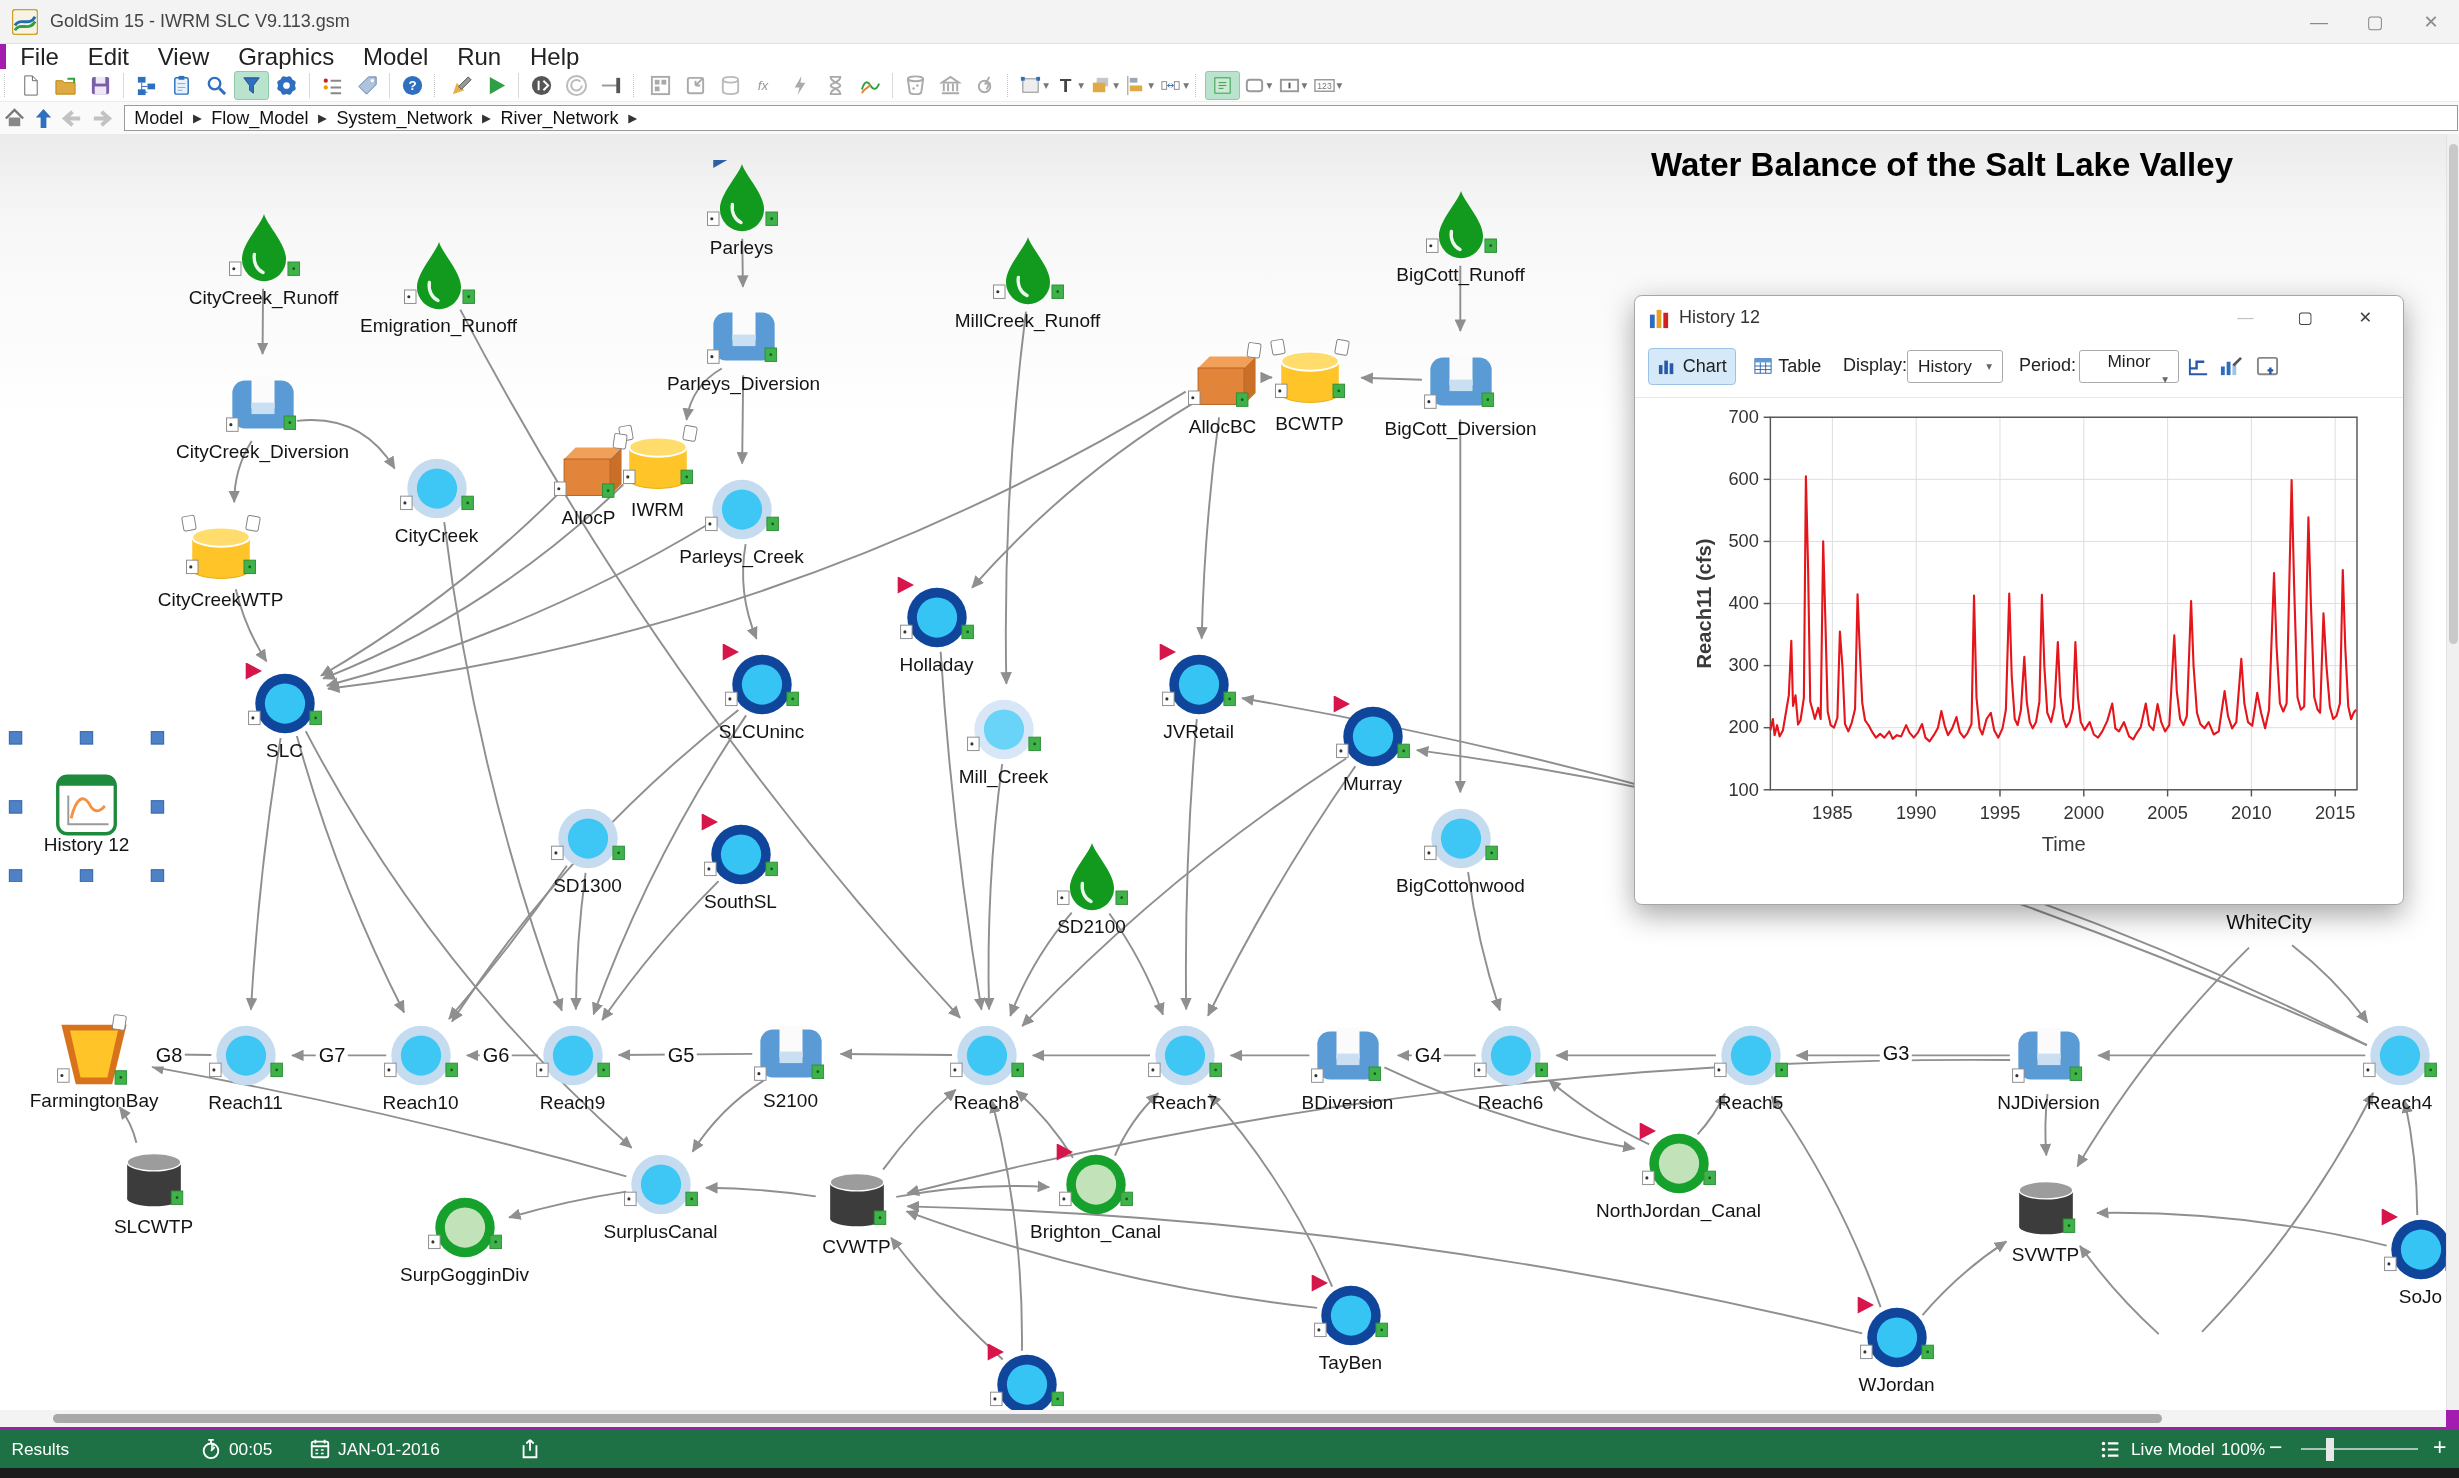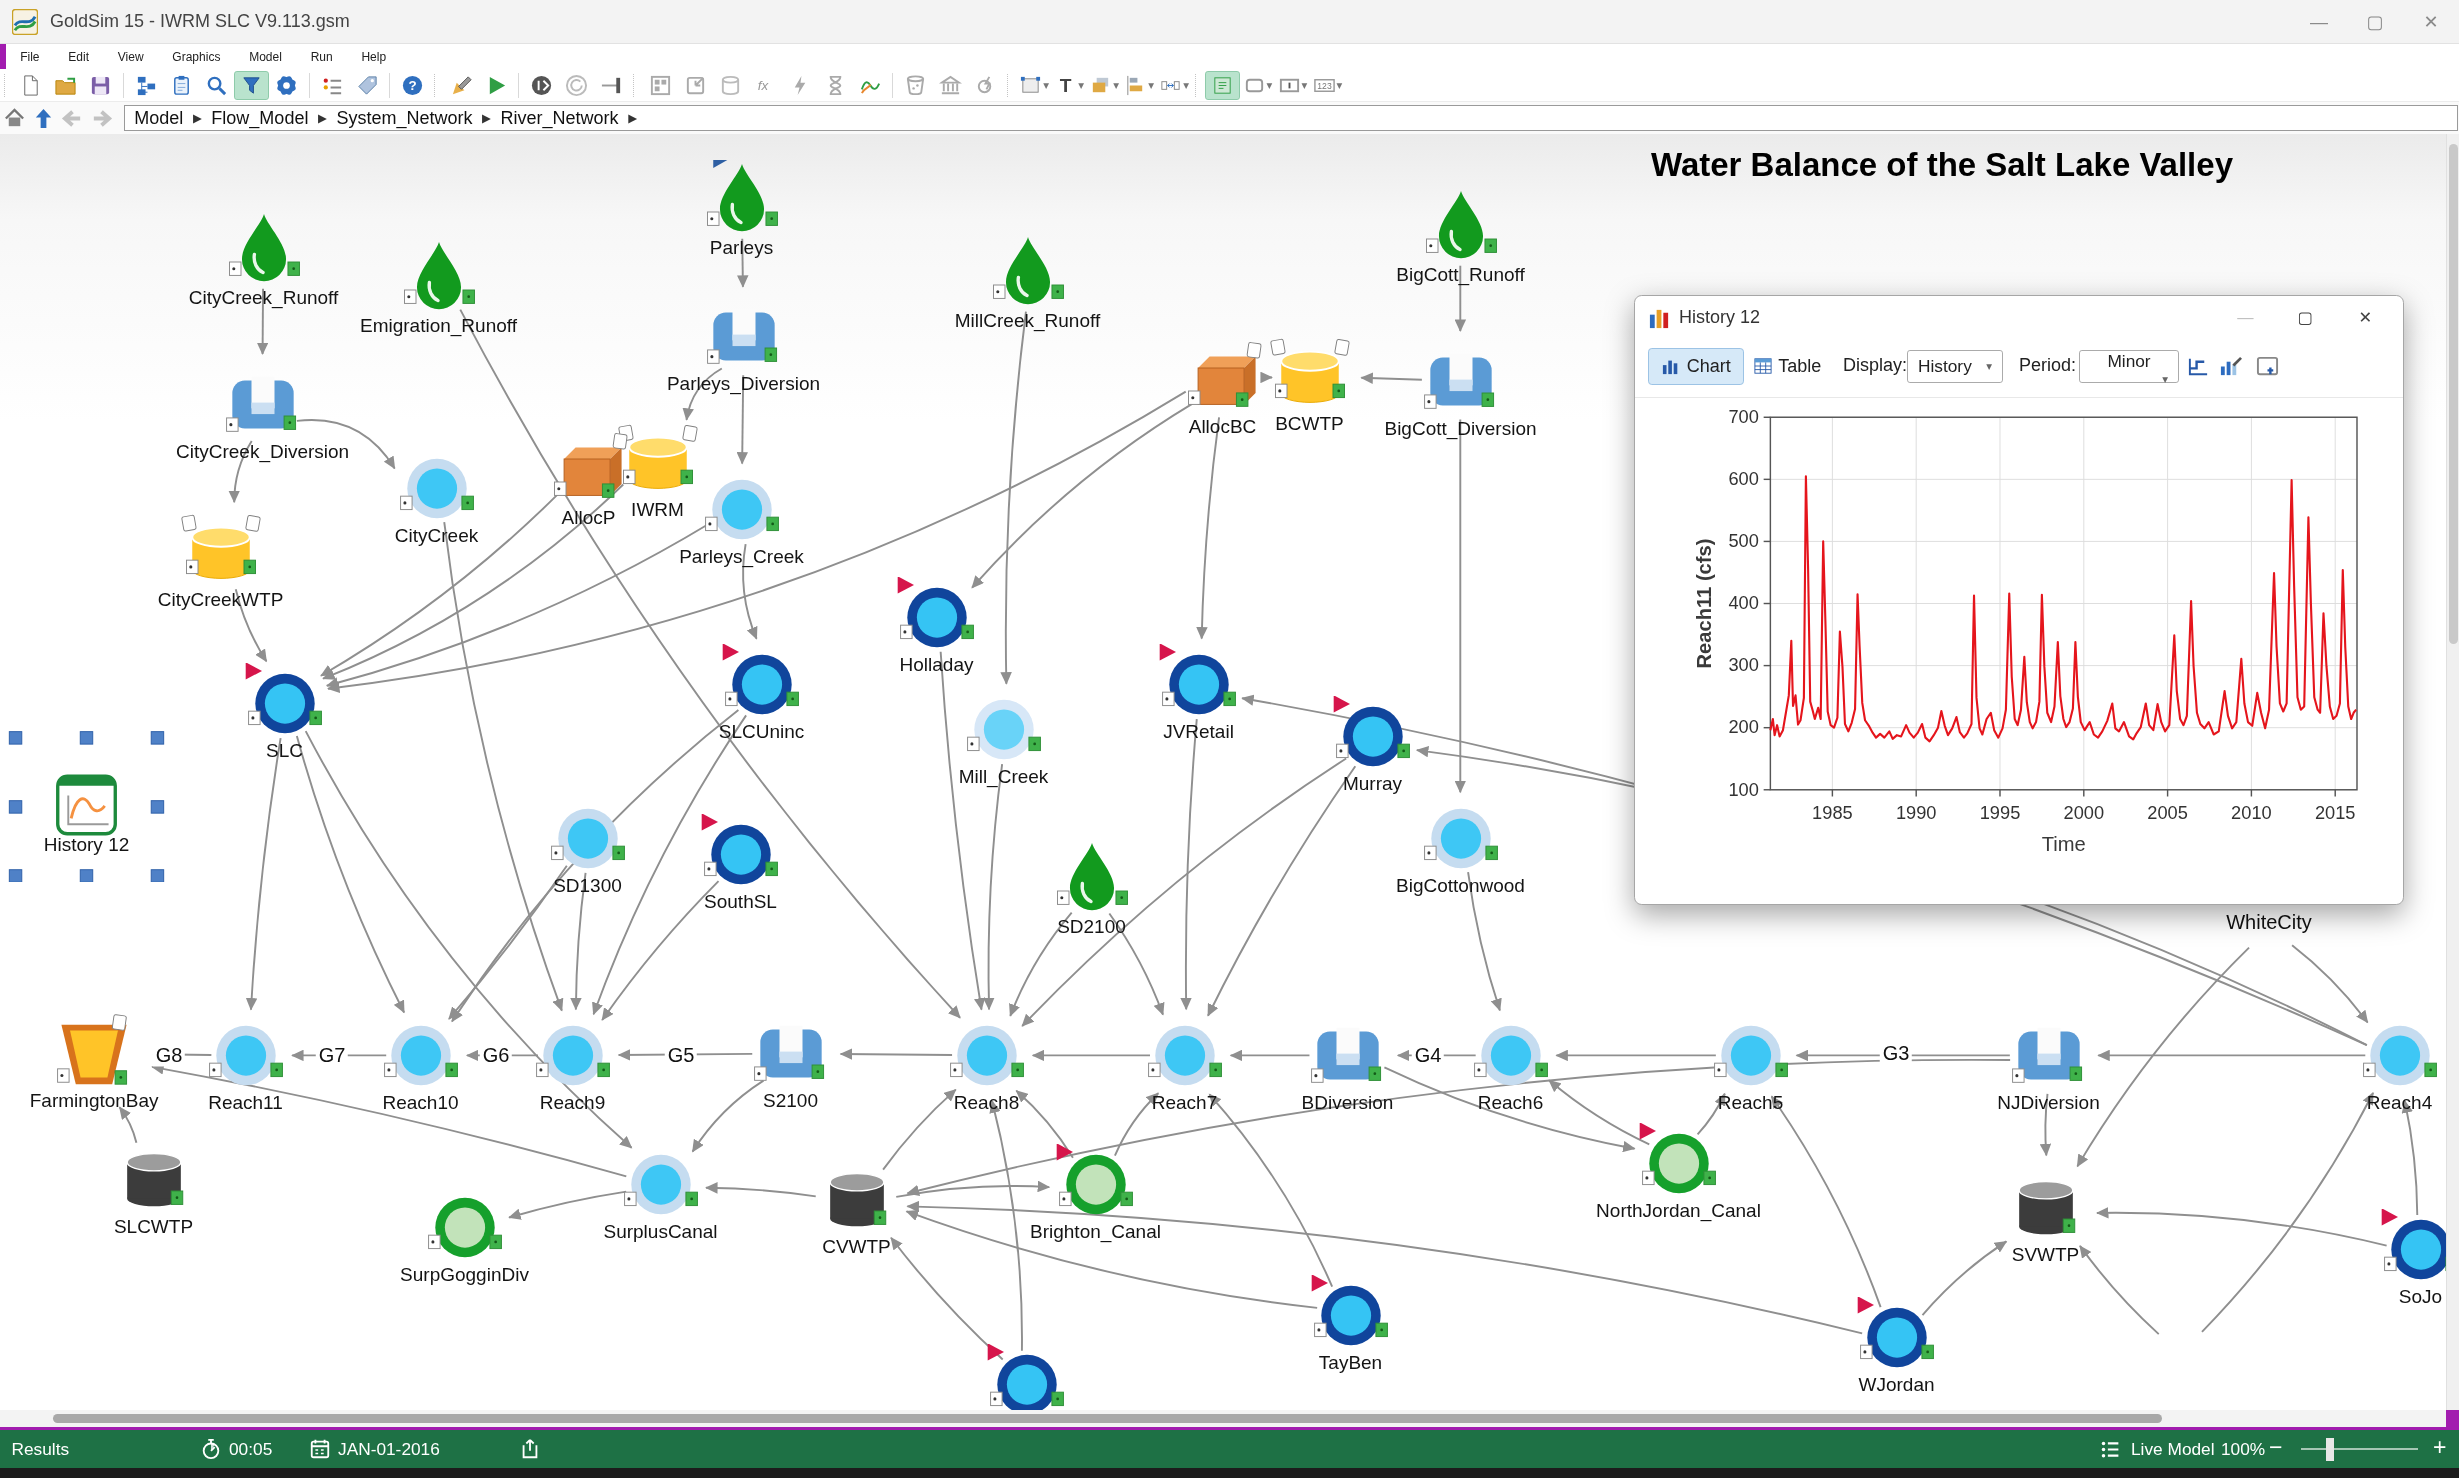--- a/index.html
+++ b/index.html
@@ -8,21 +8,21 @@
 
   
   .titlebar{position:absolute;left:0;top:0;width:2459px;height:44px;background:#f3f3f3;border-bottom:1px solid #e2e2e2;}
   .applogo{position:absolute;left:11.5px;top:8.6px;}
   .apptitle{position:absolute;left:50px;top:10.6px;font-size:18px;color:#444;}
   .winctl{position:absolute;top:0;right:0;height:44px;display:flex;}
   .winctl span{width:56px;height:44px;display:flex;align-items:center;justify-content:center;color:#8a8a8a;font-size:18px;}
 
   
   .menubar{position:absolute;left:5.8px;top:44px;width:2454px;height:25px;background:#fff;display:flex;align-items:center;}
-  .mi{padding:0 14.4px;font-size:12px;color:#222;}
+  .mi{padding:0 14.4px;font-size:24px;color:#222;}
 
   
   .toolbar{position:absolute;left:0;top:69px;width:2459px;height:33px;background:#fff;display:flex;align-items:center;border-bottom:1px solid #ececec;}
   .tbi{width:35px;height:29px;display:flex;align-items:center;justify-content:center;border-radius:2.9px;position:relative;}
   .tbi.active{background:#b9e3cd;border:1px solid #8ecbaa;}
   .tbi .dd{font-size:11.5px;color:#777;margin-left:1px;}
   .tsep{width:1px;height:25px;background:#d9d9d9;margin:0 4.8px;}
   .tgrip{width:5.8px;height:23px;margin:0 3.8px;border-left:1.9px dotted #c4c4c4;}
 
   
@@ -1251,21 +1251,21 @@
           </svg>
       </span>
       <span class="t">History 12</span>
       <span class="hwin-ctl">
         <span style="color:#c0c0c0;">—</span>
         <span>▢</span>
         <span>✕</span>
       </span>
     </div>
     <div class="hwin-tools">
-      <div class="hbtn sel" style="left:13.4px;width:96px;">
+      <div class="hbtn sel" style="left:13.4px;width:88px;">
         <svg width="18" height="18" viewBox="0 0 20 20">
             <rect x="1" y="9" width="4" height="10" fill="#2759a8"></rect>
             <rect x="7" y="4" width="4" height="15" fill="#2759a8"></rect>
             <rect x="13" y="7" width="4" height="12" fill="#2759a8"></rect>
           </svg>
         <span>Chart</span>
       </div>
       <div class="hbtn" style="left:111px;width:83px;">
         <svg width="18" height="18" viewBox="0 0 20 20">
             <rect x="1" y="2" width="18" height="16" fill="#fff" stroke="#2759a8"></rect>

